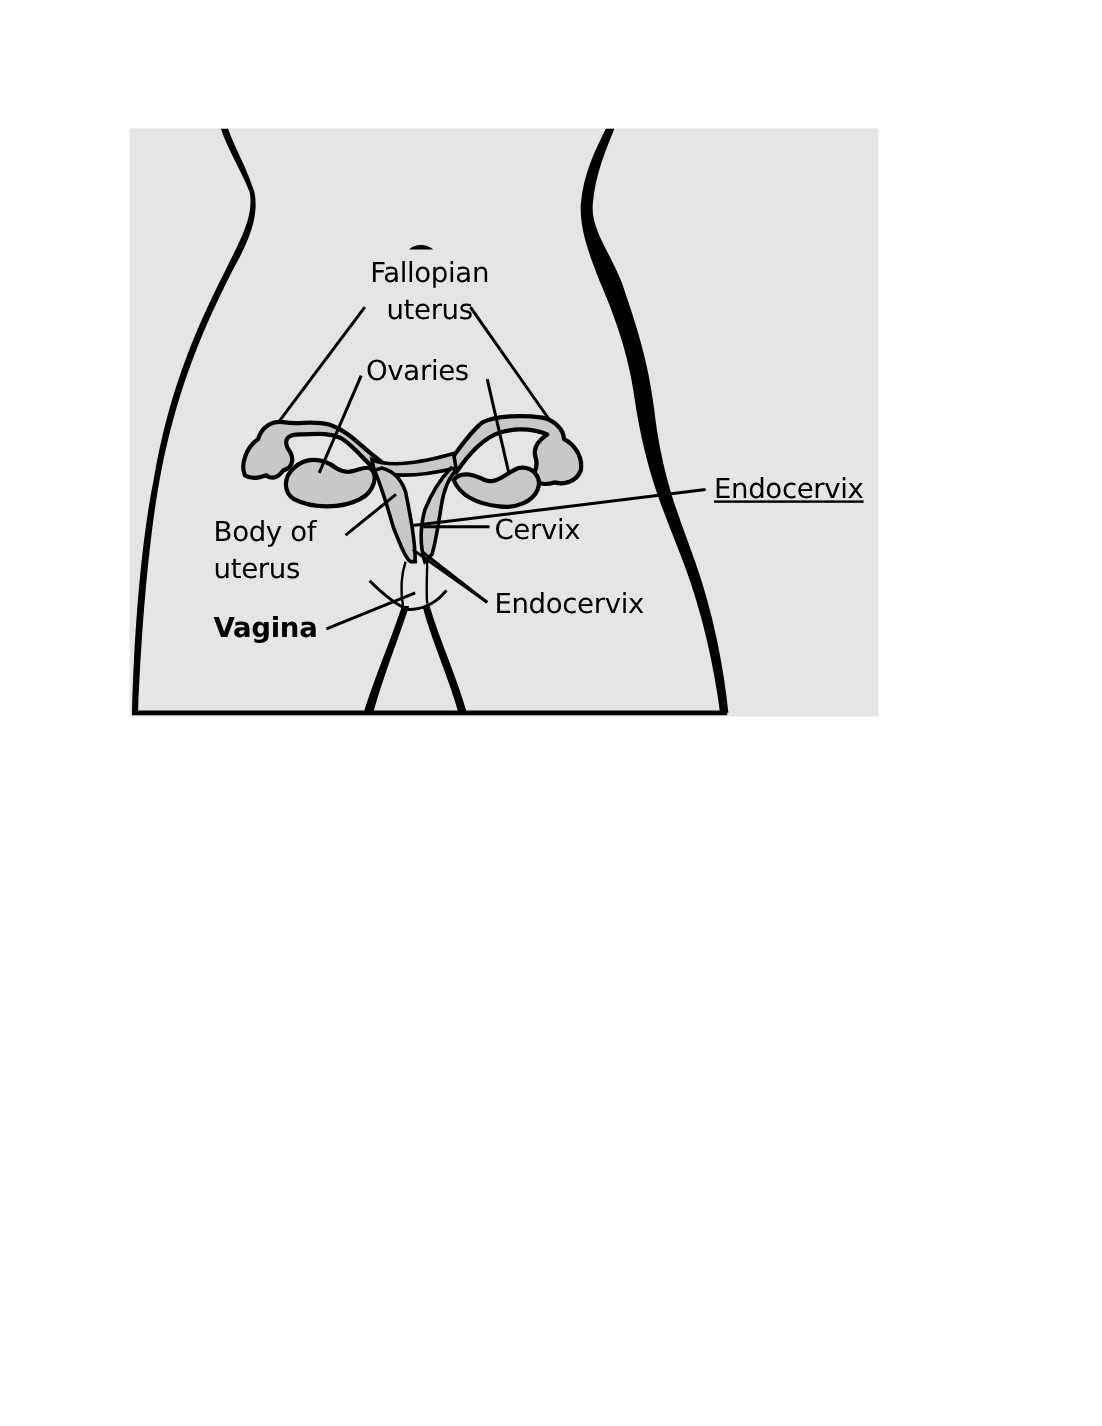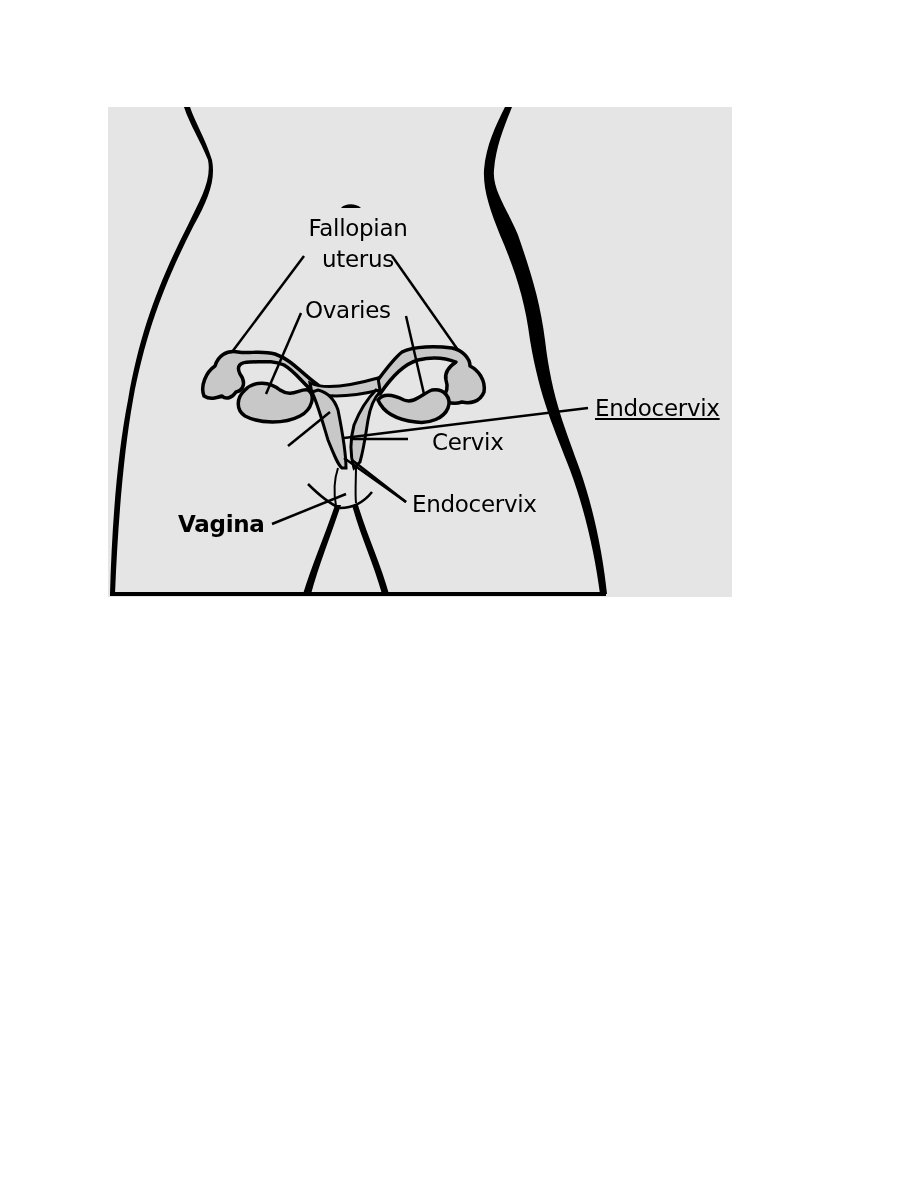--- a/index.html
+++ b/index.html
@@ -69,16 +69,20 @@
       <line x1="272" y1="524" x2="346" y2="494"></line>
     </g>
   </svg>
 
   <div class="label center" style="left:182px; top:106px; width:136px;">
     <div>Fallopian</div>
     <div>uterus</div>
   </div>
   <div class="label" style="left:197px; top:188px;">Ovaries</div>
   <div class="label" style="left:487px; top:286px;text-decoration:underline;">Endocervix</div>
-  <div class="label" style="left:304px; top:320px;margin-left:20px;">Cervix</div>
+  <div class="label" style="left:304px; top:320px;">Cervix</div>
+  <div class="label" style="left:70px; top:322px;">
+    <div>Body of</div>
+    <div>uterus</div>
+  </div>
   <div class="label" style="left:304px; top:382px;">Endocervix</div>
   <div class="label" style="left:70px; top:402px;font-weight:bold;">Vagina</div>
 </div>
 
 </body></html>

